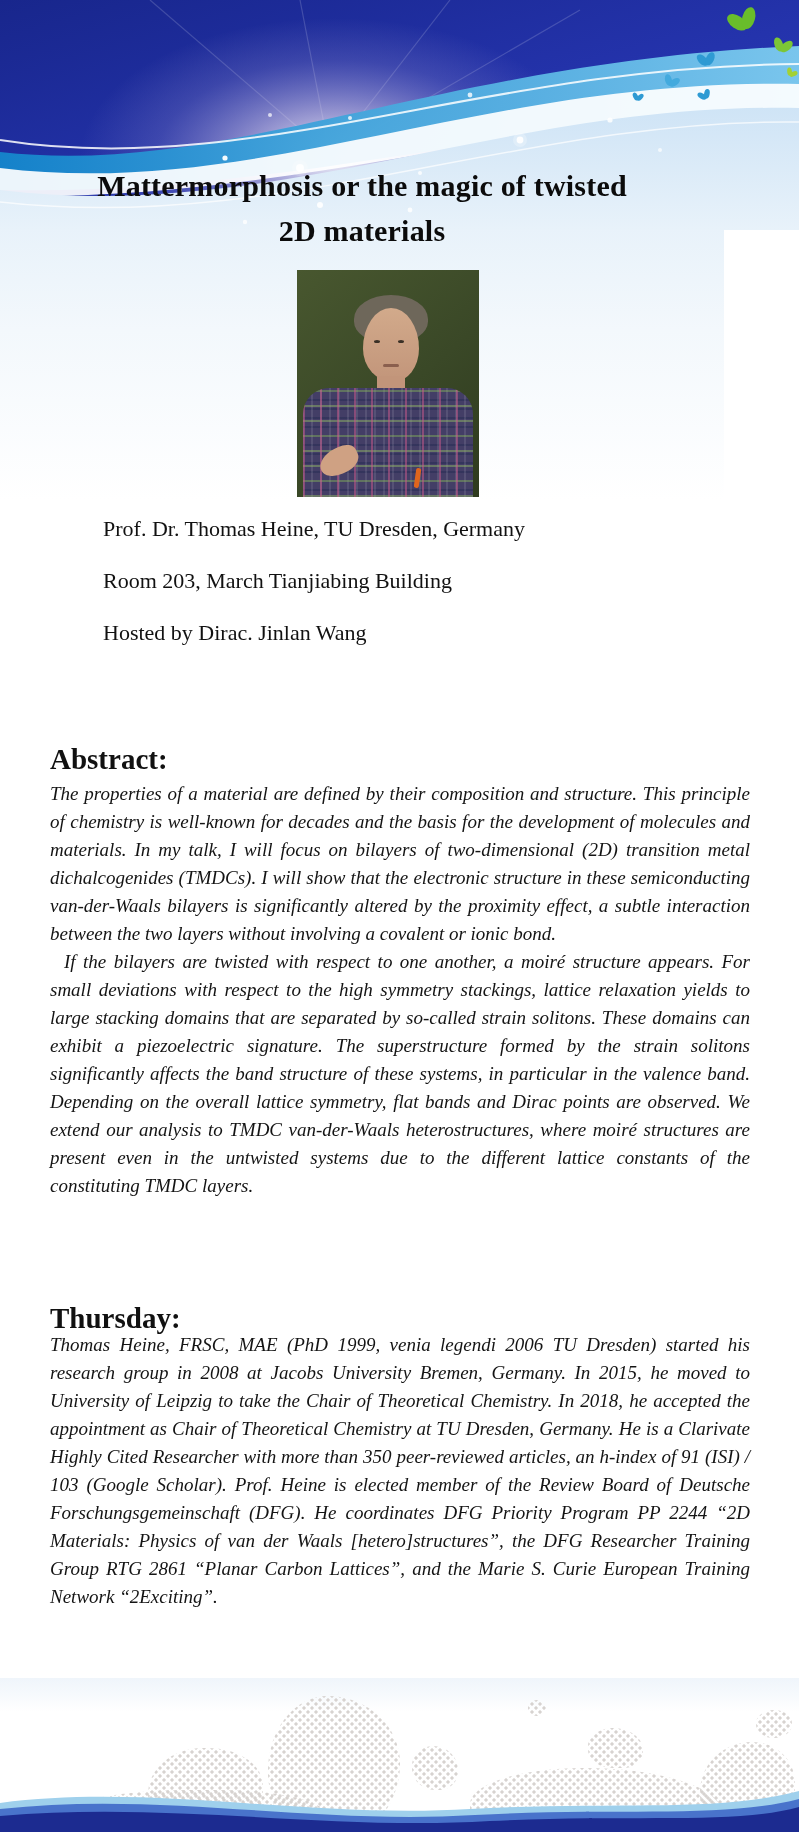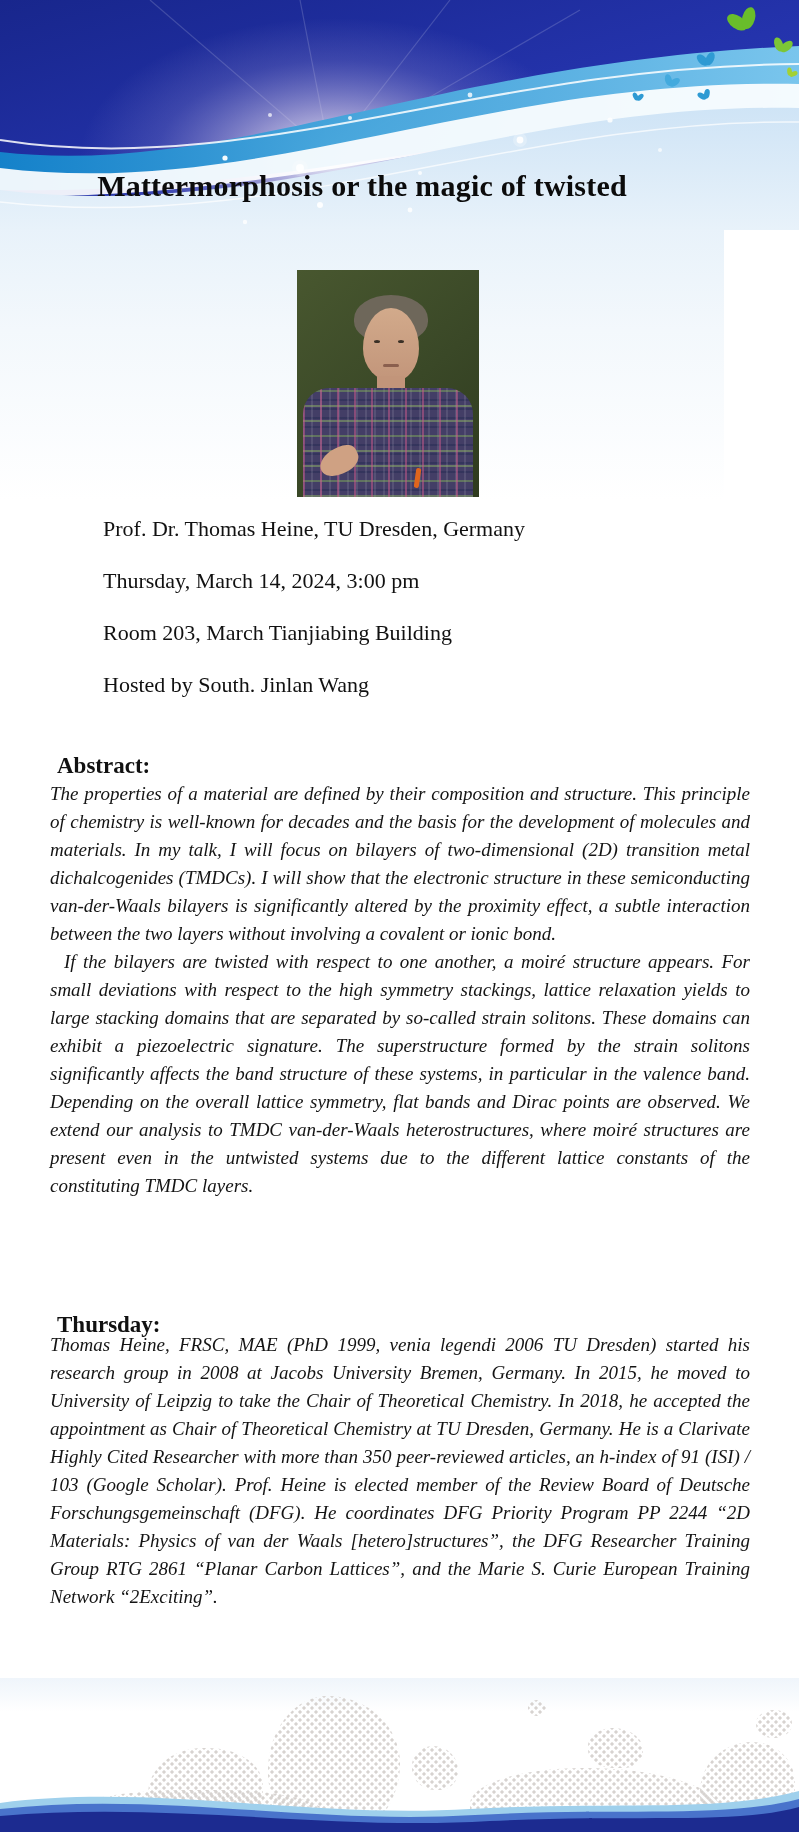--- a/index.html
+++ b/index.html
@@ -49,21 +49,21 @@
       repeating-linear-gradient(90deg, rgba(255,255,255,.10) 8px 10px, transparent 10px 17px),
       repeating-linear-gradient(0deg, rgba(25,35,75,.35) 6px 8px, transparent 8px 15px);
   }
   .photo .hand{position:absolute;top:178px;left:22px;width:40px;height:26px;
     background:#cfa183;border-radius:60% 40% 50% 50%;transform:rotate(-25deg);}
   .photo .pen{position:absolute;top:198px;left:118px;width:5px;height:20px;
     background:#e0651d;border-radius:2px;transform:rotate(8deg);}
   
   .details{position:absolute;top:503px;left:103px;font-size:22px;font-weight:normal;}
   .details p{margin:0;line-height:52px;}
-  .sec-heading{position:absolute;left:50px;margin:7px;font-size:23px;font-weight:bold;line-height:30px;}
+  .sec-heading{position:absolute;left:50px;margin:0;font-size:29px;font-weight:bold;line-height:30px;}
   .abstract-heading{top:744px;}
   .bio-heading{top:1303px;}
   .bodytext{position:absolute;left:50px;width:700px;font-size:19px;line-height:28px;
     text-align:justify;color:#141414;}
   .abstract-body{top:780px;}
   .bio-body{top:1331px;}
   .bodytext p{margin:0;font-style:italic;}
   .bodytext p.indent{text-indent:14px;}
   
   .footer{position:absolute;left:0;top:1678px;width:799px;height:154px;
@@ -178,40 +178,40 @@
       </g>
       <g fill="#a3d135" transform="translate(792,72) scale(0.6) rotate(30)">
         <ellipse cx="-4" cy="-1" rx="4" ry="7" transform="rotate(-35)"></ellipse>
         <ellipse cx="4" cy="-1" rx="4" ry="7" transform="rotate(35)"></ellipse>
       </g>
     </g>
   </svg>
 
   <h1 class="title">
     <span>Mattermorphosis or the magic of twisted</span>
+    <span>2D materials</span>
   </h1>
 
   <div class="photo">
     <div class="hair"></div>
     <div class="face"></div>
     <div class="eye l"></div>
     <div class="eye r"></div>
     <div class="mouth"></div>
     <div class="neck"></div>
     <div class="shirt"></div>
     <div class="hand"></div>
     <div class="pen"></div>
   </div>
 </div>
 
 <div class="details">
   <p>Prof. Dr. Thomas Heine, TU Dresden, Germany</p>
-  <p>Thursday, March 14, 2024, 3:00 pm</p>
   <p>Room 203, March Tianjiabing Building</p>
-  <p>Hosted by South. Jinlan Wang</p>
+  <p>Hosted by Dirac. Jinlan Wang</p>
 </div>
 
 <h2 class="sec-heading abstract-heading">Abstract:</h2>
 <div class="bodytext abstract-body">
   <p>The properties of a material are defined by their composition and structure. This principle of chemistry is well-known for decades and the basis for the development of molecules and materials. In my talk, I will focus on bilayers of two-dimensional (2D) transition metal dichalcogenides (TMDCs). I will show that the electronic structure in these semiconducting van-der-Waals bilayers is significantly altered by the proximity effect, a subtle interaction between the two layers without involving a covalent or ionic bond.</p>
   <p class="indent">If the bilayers are twisted with respect to one another, a moiré structure appears. For small deviations with respect to the high symmetry stackings, lattice relaxation yields to large stacking domains that are separated by so-called strain solitons. These domains can exhibit a piezoelectric signature. The superstructure formed by the strain solitons significantly affects the band structure of these systems, in particular in the valence band. Depending on the overall lattice symmetry, flat bands and Dirac points are observed. We extend our analysis to TMDC van-der-Waals heterostructures, where moiré structures are present even in the untwisted systems due to the different lattice constants of the constituting TMDC layers.</p>
 </div>
 
 <h2 class="sec-heading bio-heading">Thursday:</h2>
 <div class="bodytext bio-body">

